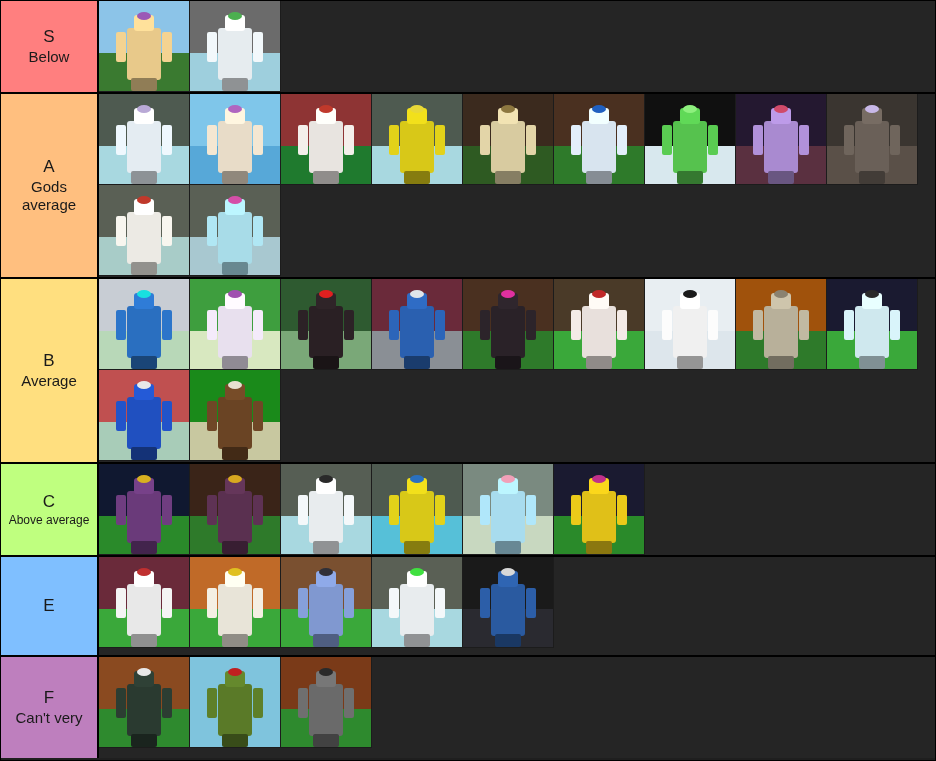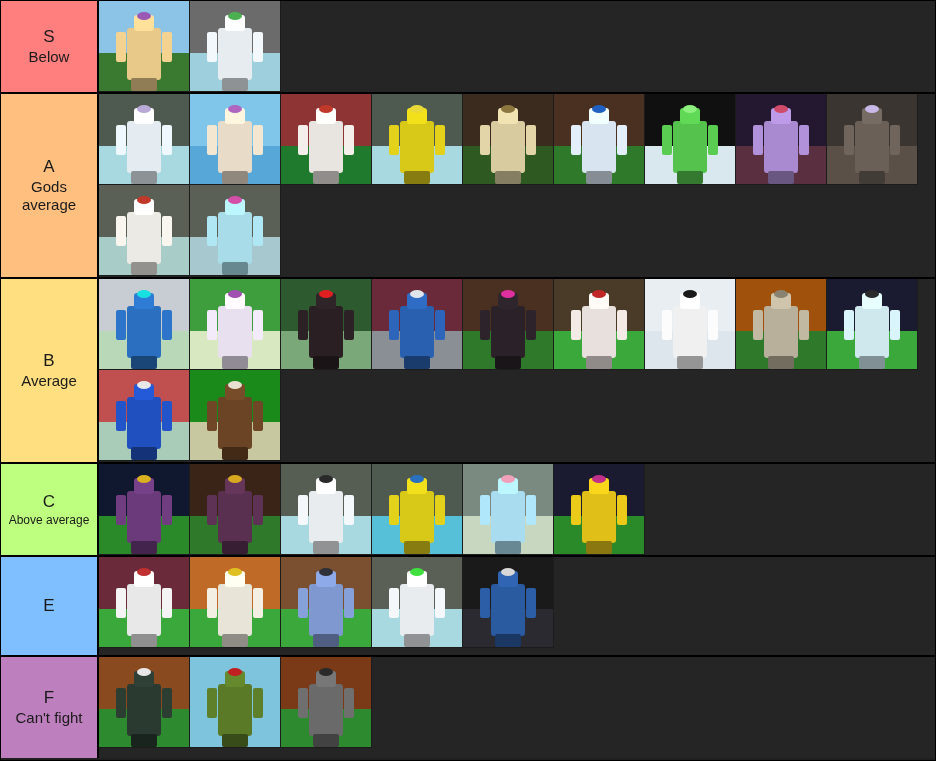--- a/index.html
+++ b/index.html
@@ -578,21 +578,21 @@
                 <div class="arm-r"></div>
                 <div class="accent" style="background: rgb(216, 216, 216);"></div>
               </div>
             </div>
           </div>
         </div>
       </div>
       <div class="tier-row" style="min-height: 101px;">
         <div class="tier-label" style="background: rgb(190, 127, 190);">
           <div class="tier-letter">F</div>
-          <div class="tier-sub">Can't fight</div>
+          <div class="tier-sub">Can't very</div>
         </div>
         <div class="tier-items">
           <div class="tier-item">
             <div class="thumb">
               <div class="sky" style="background: rgb(138, 74, 32);"></div>
               <div class="ground" style="background: rgb(46, 138, 46);"></div>
               <div class="fig" style="background: rgb(42, 58, 48);">
                 <div class="arm-l"></div>
                 <div class="arm-r"></div>
                 <div class="accent" style="background: rgb(232, 232, 232);"></div>

